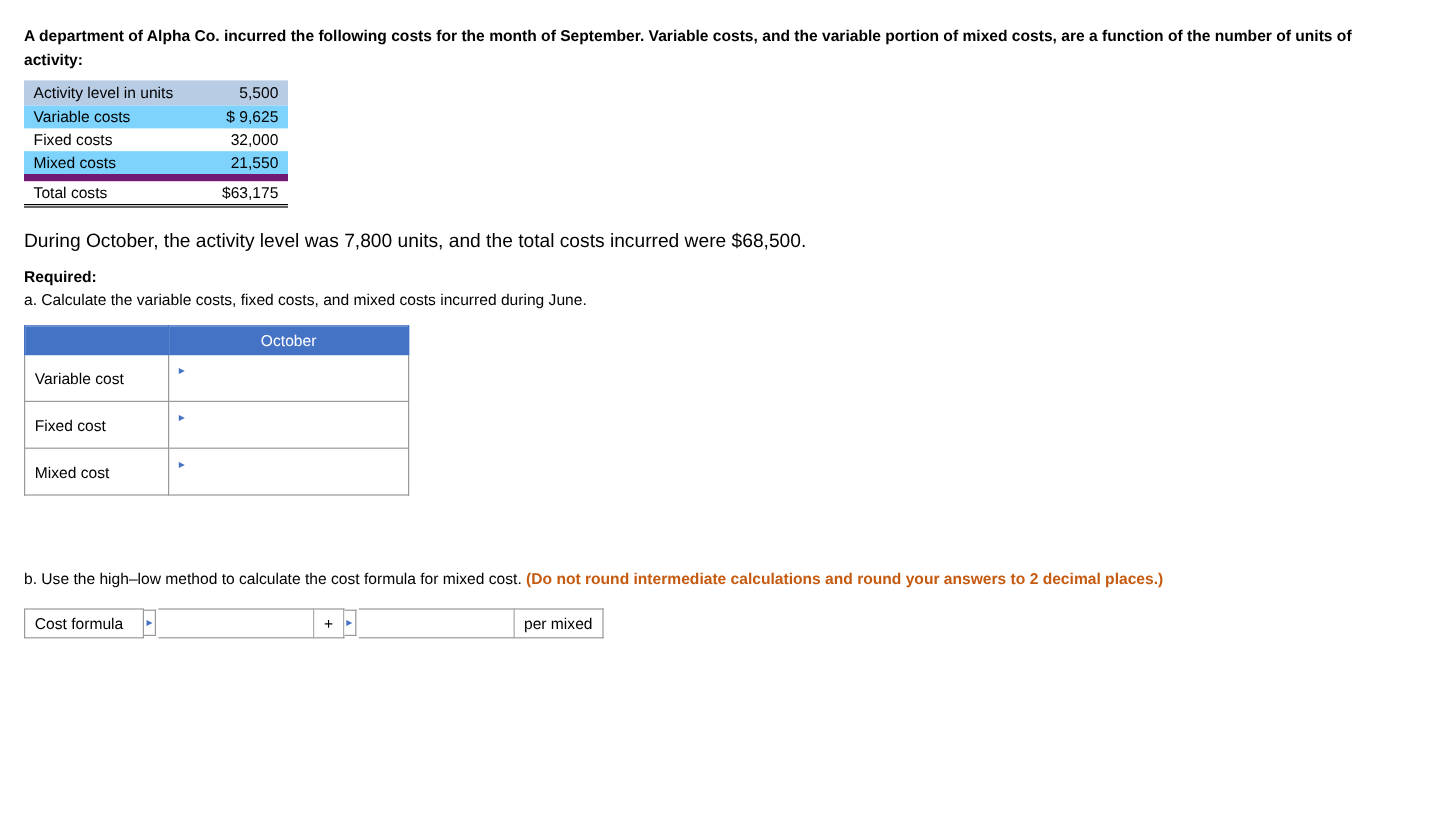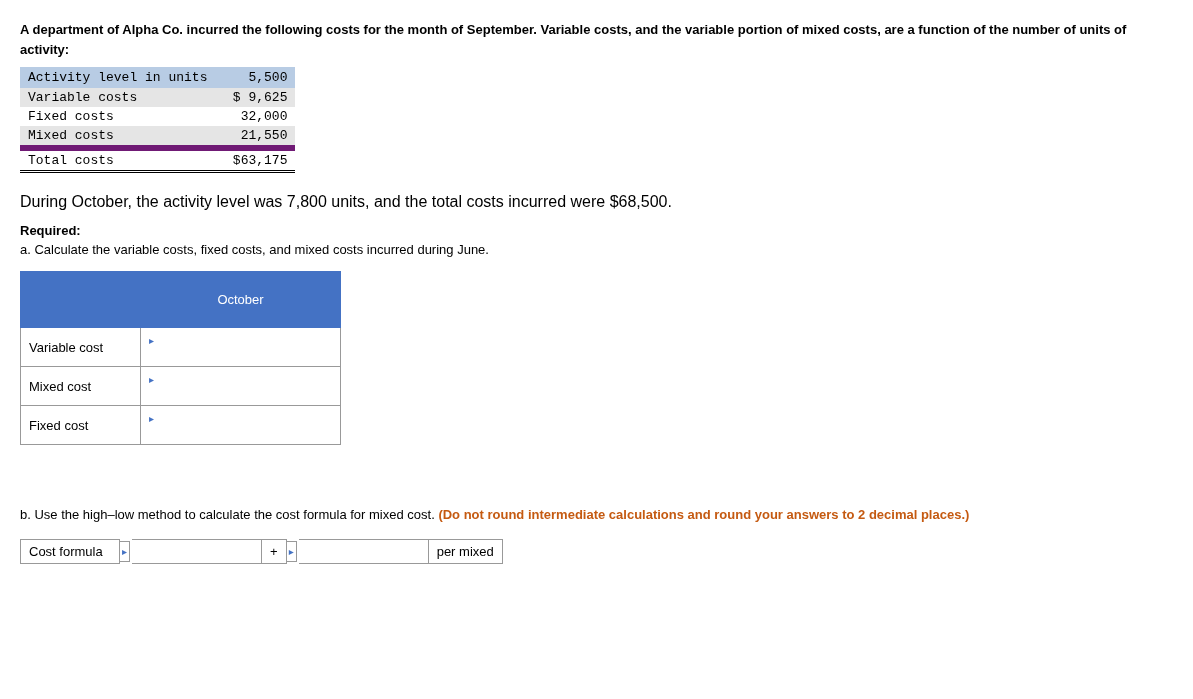--- a/index.html
+++ b/index.html
@@ -14,40 +14,40 @@
     .intro-text {
       font-size: 13px;
       line-height: 1.5;
       margin-bottom: 8px;
       font-weight: bold;
     }
     
     .sep-table {
       border-collapse: collapse;
       margin-bottom: 20px;
-      font-family: Liberation Mono, monospace;
+      font-family: Liberation Sans, sans-serif;
       font-size: 13px;
     }
     .sep-table td {
       padding: 2px 8px;
     }
     .sep-table .label-col {
       min-width: 140px;
     }
     .sep-table .value-col {
       text-align: right;
       min-width: 80px;
     }
     .sep-table .header-row td {
       background: #b8cce4;
       font-weight: normal;
       padding: 3px 8px;
     }
     .sep-table .shaded td {
-      background: #e5e5e5;
+      background: #7dd3fc;
     }
     .sep-table .total-row td {
       border-top: 6px solid #701a75;
       border-bottom: 3px double #000;
     }
 
     .during-text {
       font-size: 16px;
       margin-bottom: 12px;
     }
@@ -66,21 +66,21 @@
     
     .oct-table {
       border-collapse: collapse;
       margin-bottom: 20px;
       font-size: 13px;
     }
     .oct-table th {
       background: #4472c4;
       color: #fff;
       text-align: center;
-      padding: 20px 10px;
+      padding: 4px 10px;
       border: 1px solid #4472c4;
       font-weight: normal;
     }
     .oct-table td {
       border: 1px solid #999;
       padding: 4px 8px;
       min-width: 100px;
     }
     .oct-table .row-label {
       border: 1px solid #999;
@@ -211,27 +211,27 @@
     </tr>
   </thead>
   <tbody>
     <tr>
       <td class="row-label">Variable cost</td>
       <td class="input-cell">
         <span class="small-triangle">▸</span><input class="oct-input" type="text" value="" style="">
       </td>
     </tr>
     <tr>
-      <td class="row-label">Mixed cost</td>
+      <td class="row-label">Fixed cost</td>
       <td class="input-cell">
         <span class="small-triangle">▸</span><input class="oct-input" type="text" value="" style="">
       </td>
     </tr>
     <tr>
-      <td class="row-label">Fixed cost</td>
+      <td class="row-label">Mixed cost</td>
       <td class="input-cell">
         <span class="small-triangle">▸</span><input class="oct-input" type="text" value="" style="">
       </td>
     </tr>
   </tbody>
 </table>
 
 <p class="section-b">
   <span>b. Use the high–low method to calculate the cost formula for mixed cost.</span>
   <span class="bold-orange">(Do not round intermediate calculations and round your answers to 2 decimal places.)</span>

